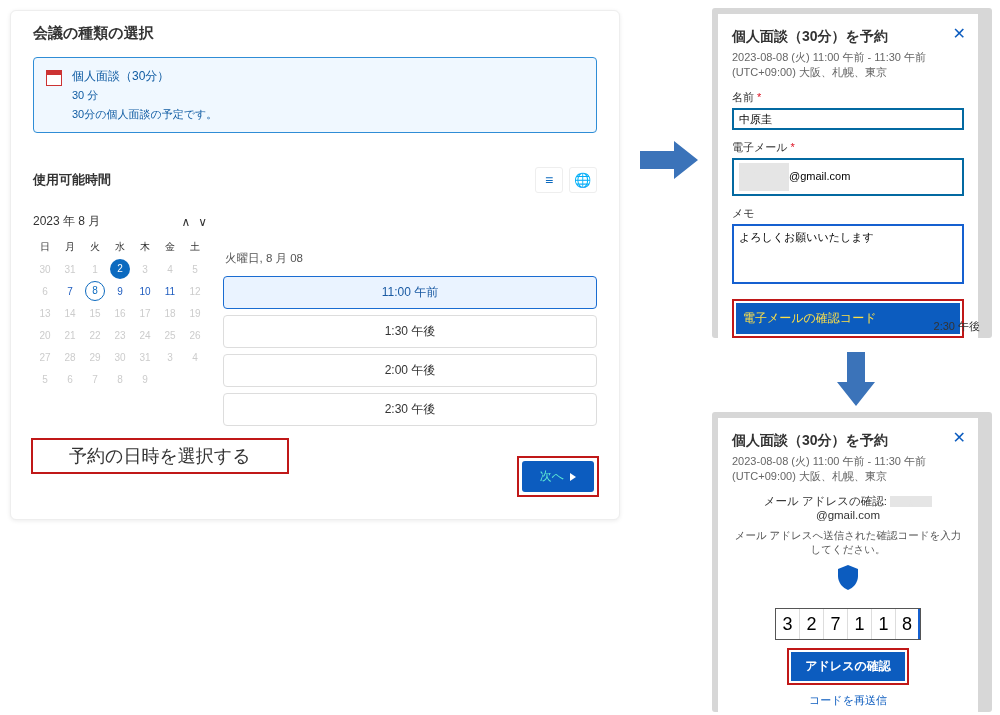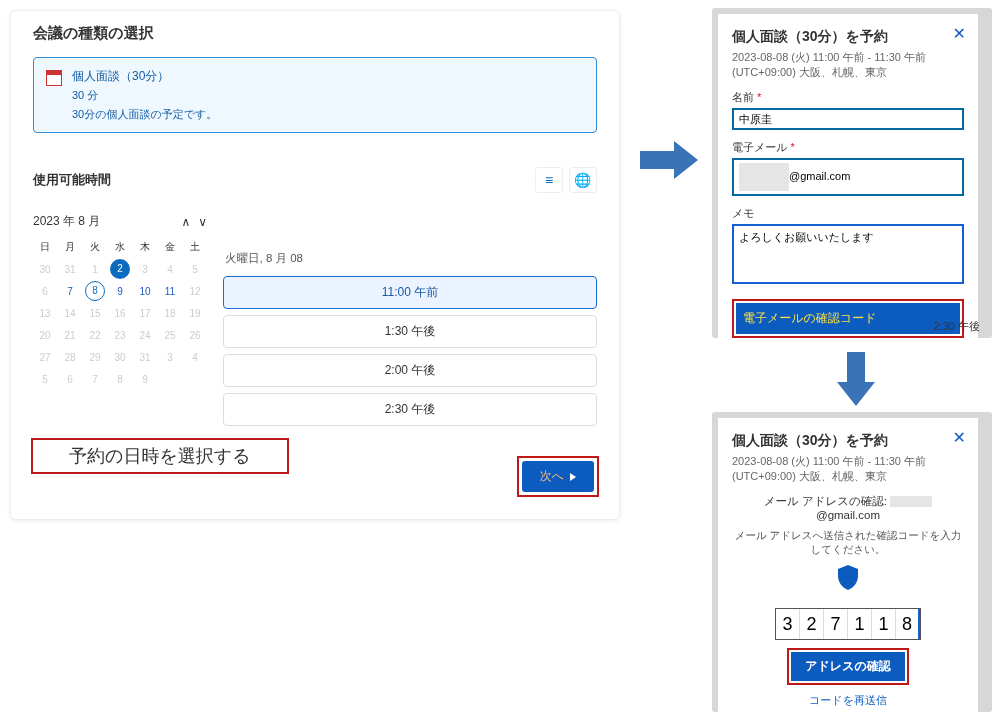--- a/index.html
+++ b/index.html
@@ -33,21 +33,21 @@
   .cal-grid .day.today { background:#0c6abf; color:#fff; width:20px; height:20px; line-height:20px; padding:0; margin:0 auto; }
   .cal-grid .day.sel { border:1px solid #0c6abf; color:#0c6abf; width:20px; height:20px; line-height:18px; padding:0; margin:0 auto; }
 
   .slots { flex:1;margin-top:44px; }
   .slot-date { font-size:11.5px; color:#555; margin:4px 0 10px 2px; }
   .slot { border:1px solid #ddd; border-radius:4px; padding:7px; text-align:center; margin-bottom:6px; font-size:12px; color:#333; }
   .slot.sel { border-color:#1a6cd1; background:#eaf3ff; color:#1a5aa3; }
 
   .callout1 { position:absolute; left:20px; bottom:45px; border:2px solid #c01818; color:#333; font-size:18px; padding:4px 36px; background:#fff; }
   .btn-box1 { position:absolute; right:20px; bottom:22px; border:2px solid #c01818; padding:3px; }
-  .btn-next { background:#0c5cbf; color:#fdba74; padding:7px 18px; border-radius:3px; font-size:12px; display:flex; align-items:center; gap:6px; }
+  .btn-next { background:#0c5cbf; color:#5eead4; padding:7px 18px; border-radius:3px; font-size:12px; display:flex; align-items:center; gap:6px; }
   .chev { width:0; height:0; border-top:4px solid transparent; border-bottom:4px solid transparent; border-left:6px solid #fff; display:inline-block; }
 
   
   .arrow { position:absolute; color:#3b73b9; }
   .arrow svg { display:block; }
 
   
   .backdrop { position:absolute; background:#d7d7d7; border-radius:3px; padding:6px 6px 10px; }
 
   .p2, .p3 { background:#fff; width:260px; padding:14px; position:relative; }

